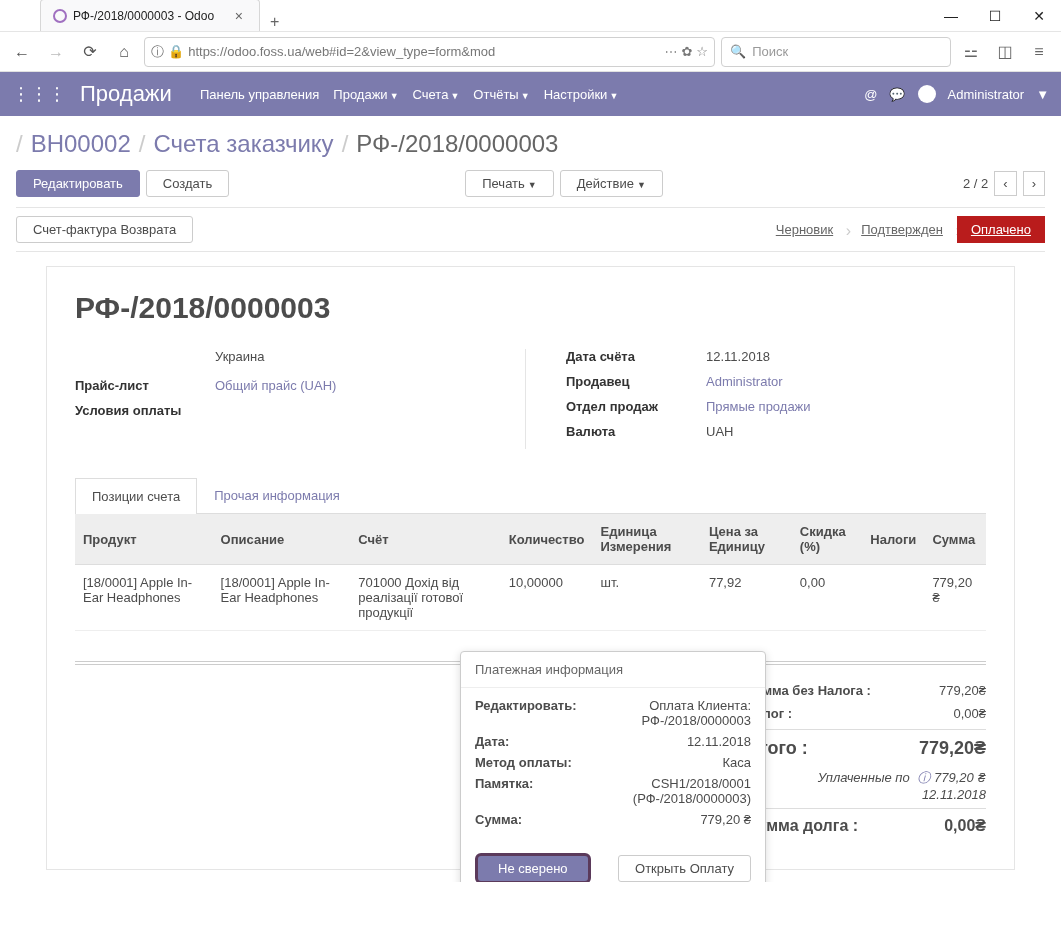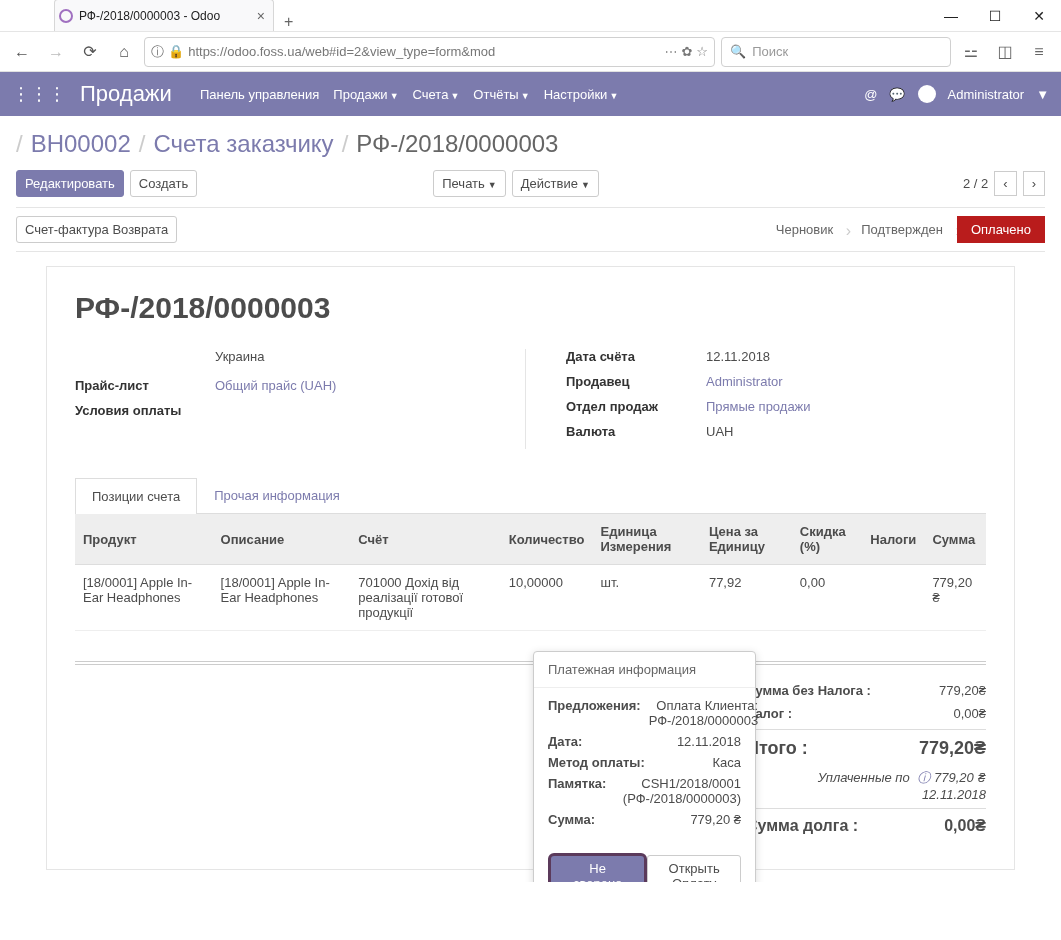--- a/index.html
+++ b/index.html
@@ -1,20 +1,20 @@
 <!DOCTYPE html>
 <html><head>
 <meta charset="utf-8">
 <style>
 * { box-sizing: border-box; margin: 0; padding: 0; }
 body { font-family: "Segoe UI", Arial, sans-serif; font-size: 13px; color: #4c4c4c; background: #fff; width: 1061px; }
 
 
 .browser-titlebar { height: 32px; background: #fff; display: flex; align-items: flex-end; border-bottom: 1px solid #e5e5e5; }
-.tab { display: flex; align-items: center; background: #f9f9fa; height: 32px; padding: 0 4px; margin-left: 54px; border-top-left-radius: 4px; border-top-right-radius: 4px; min-width: 220px; border: 1px solid #d7d7d7; border-bottom: none; }
+.tab { display: flex; align-items: center; background: #f9f9fa; height: 32px; padding: 0 12px; margin-left: 40px; border-top-left-radius: 4px; border-top-right-radius: 4px; min-width: 220px; border: 1px solid #d7d7d7; border-bottom: none; }
 .tab-favicon { width: 14px; height: 14px; border-radius: 50%; border: 2px solid #a070c0; margin-right: 6px; }
 .tab-title { flex: 1; font-size: 12px; color: #222; }
 .tab-close { font-size: 14px; color: #666; padding: 0 4px; }
 .tab-new { padding: 0 10px; font-size: 16px; color: #666; }
 .win-controls { margin-left: auto; display: flex; }
 .win-controls span { width: 44px; text-align: center; font-size: 14px; color: #222; line-height: 30px; }
 
 .browser-toolbar { height: 40px; background: #fff; display: flex; align-items: center; padding: 0 8px; gap: 6px; border-bottom: 1px solid #e1e1e1; }
 .nav-btn { width: 28px; height: 28px; border-radius: 4px; display: flex; align-items: center; justify-content: center; font-size: 16px; color: #555; }
 .urlbar { flex: 1; display: flex; align-items: center; border: 1px solid #d0d0d0; border-radius: 4px; height: 30px; padding: 0 6px; font-size: 13px; color: #777; gap: 4px; }
@@ -33,30 +33,30 @@
 .odoo-avatar { width: 18px; height: 18px; background: #fff; border-radius: 50%; display: inline-block; }
 
 
 .page-wrap { padding: 0 16px 12px; }
 .breadcrumb { display: flex; align-items: center; padding: 14px 0 8px; font-size: 24px; gap: 8px; }
 .breadcrumb a { color: #7c7bad; text-decoration: none; }
 .breadcrumb .sep { color: #ccc; }
 .breadcrumb .current { color: #666; }
 
 .control-row { display: flex; align-items: center; padding: 4px 0 10px; }
-.btn { border: 1px solid #ccc; background: #fff; padding: 5px 8px; font-size: 13px; border-radius: 3px; cursor: pointer; color: #4c4c4c; margin-right: 6px; }
+.btn { border: 1px solid #ccc; background: #fff; padding: 5px 16px; font-size: 13px; border-radius: 3px; cursor: pointer; color: #4c4c4c; margin-right: 6px; }
 .btn-primary { background: #7c7bad; color: #fff; border-color: #7c7bad; }
 .btn .caret { font-size: 9px; margin-left: 3px; }
 .pager { margin-left: auto; display: flex; align-items: center; gap: 6px; font-size: 13px; }
 .pager-btn { border: 1px solid #ccc; padding: 4px 8px; font-size: 13px; cursor: pointer; background: #fff; }
 
 
 .status-row { display: flex; align-items: center; padding: 8px 0; border-top: 1px solid #e5e5e5; border-bottom: 1px solid #e5e5e5; }
 .status-steps { margin-left: auto; display: flex; align-items: center; }
-.status-step { padding: 6px 14px; font-size: 13px; color: #666; position: relative; }
+.status-step { padding: 6px 14px; font-size: 13px; color: #666; position: relative; text-decoration: underline; }
 .status-step:after { content: "›"; position: absolute; right: -4px; top: 6px; color: #ccc; font-size: 16px; }
 .status-step.active { background: #b91c1c; color: #fff; }
 .status-step.active:after { display: none; }
 
 
 .sheet { background: #fff; border: 1px solid #e5e5e5; margin: 14px 30px 0; padding: 24px 28px 30px; }
 .sheet h1 { font-size: 30px; font-weight: 600; color: #4c4c4c; margin-bottom: 24px; }
 .form-cols { display: flex; gap: 40px; }
 .form-col { flex: 1; }
 .form-col.left { border-right: 1px solid #e5e5e5; padding-right: 30px; }
@@ -80,21 +80,21 @@
 .totals { margin-top: 30px; border-top: 4px double #ccc; padding-top: 14px; display: flex; justify-content: flex-end; position: relative; }
 .totals-box { width: 240px; font-size: 13px; }
 .totals-row { display: flex; justify-content: space-between; padding: 4px 0; }
 .totals-row.bold { font-weight: 700; font-size: 18px; border-top: 1px solid #ddd; padding-top: 8px; margin-top: 4px; }
 .totals-row.debt { font-weight: 700; font-size: 16px; border-top: 1px solid #ddd; padding-top: 8px; margin-top: 6px; }
 .totals-row .lbl { font-weight: 600; }
 .paid-note { font-style: italic; text-align: right; margin-top: 6px; }
 .info-icon { display: inline-block; color: #7c7bad; margin-left: 4px; }
 
 
-.popover { position: absolute; right: 230px; top: -14px; width: 223px; background: #fff; border: 1px solid #ccc; border-radius: 4px; box-shadow: 0 2px 8px rgba(0,0,0,0.15); font-size: 13px; z-index: 10; }
+.popover { position: absolute; right: 220px; top: -14px; width: 306px; background: #fff; border: 1px solid #ccc; border-radius: 4px; box-shadow: 0 2px 8px rgba(0,0,0,0.15); font-size: 13px; z-index: 10; }
 .popover:after { content: ""; position: absolute; right: -8px; top: 140px; border: 8px solid transparent; border-left-color: #fff; }
 .popover-title { padding: 10px 14px; border-bottom: 1px solid #eee; color: #666; }
 .popover-body { padding: 10px 14px; }
 .pop-row { display: flex; justify-content: space-between; margin-bottom: 6px; gap: 8px; }
 .pop-row .l { font-weight: 600; white-space: nowrap; }
 .pop-row .v { text-align: right; }
 .popover-footer { display: flex; justify-content: space-between; padding: 10px 14px; align-items: center; }
 .btn-unrec { background: #7c7bad; color: #fff; border: 3px solid #5b3a5b; border-radius: 6px; padding: 5px 20px; font-size: 13px; }
 </style>
 </head>
@@ -258,21 +258,21 @@
       </tr>
         </tbody>
     </table>
 
     <div class="totals">
 
       <div class="popover">
         <div class="popover-title">Платежная информация</div>
         <div class="popover-body">
           <div class="pop-row">
-              <span class="l">Предложения:</span>
+              <span class="l">Редактировать:</span>
               <span class="v">Оплата Клиента: РФ-/2018/0000003</span>
             </div>
           <div class="pop-row">
               <span class="l">Дата:</span>
               <span class="v">12.11.2018</span>
             </div>
           <div class="pop-row">
               <span class="l">Метод оплаты:</span>
               <span class="v">Каса</span>
             </div>

